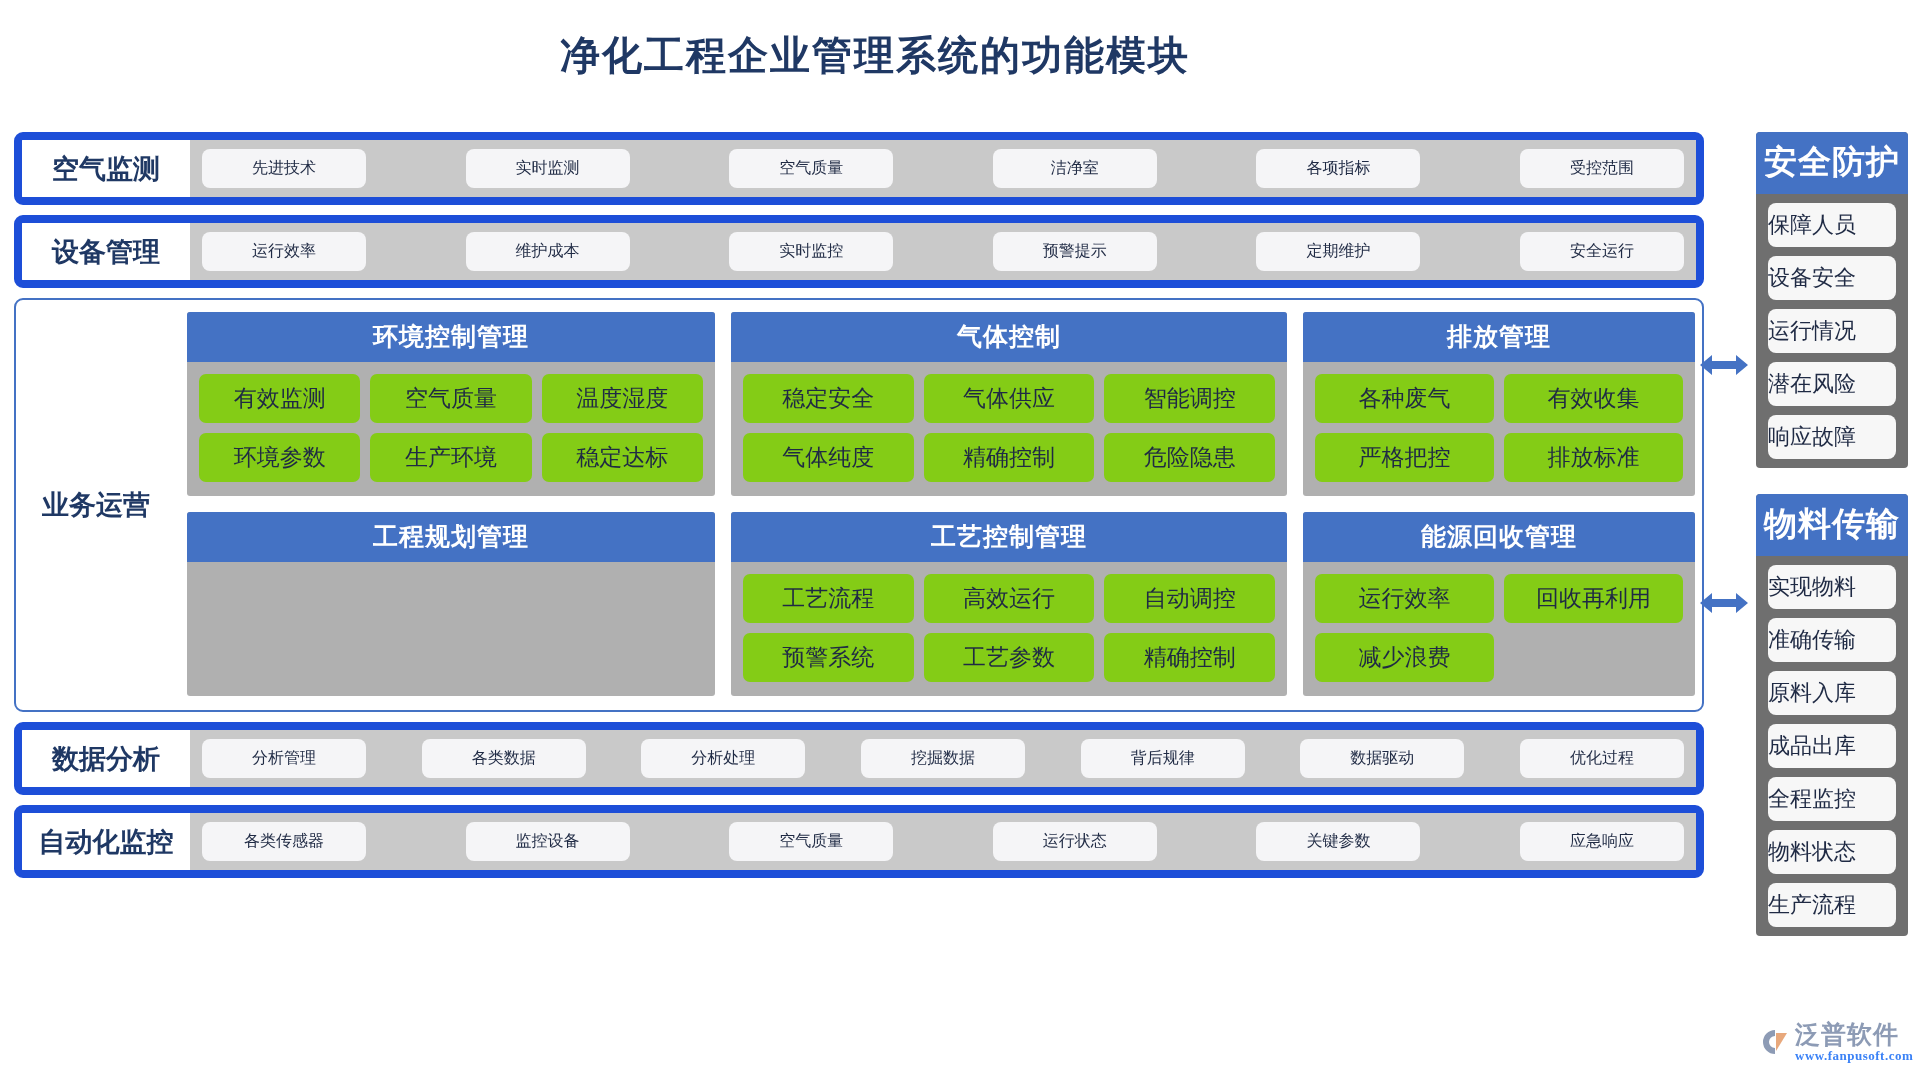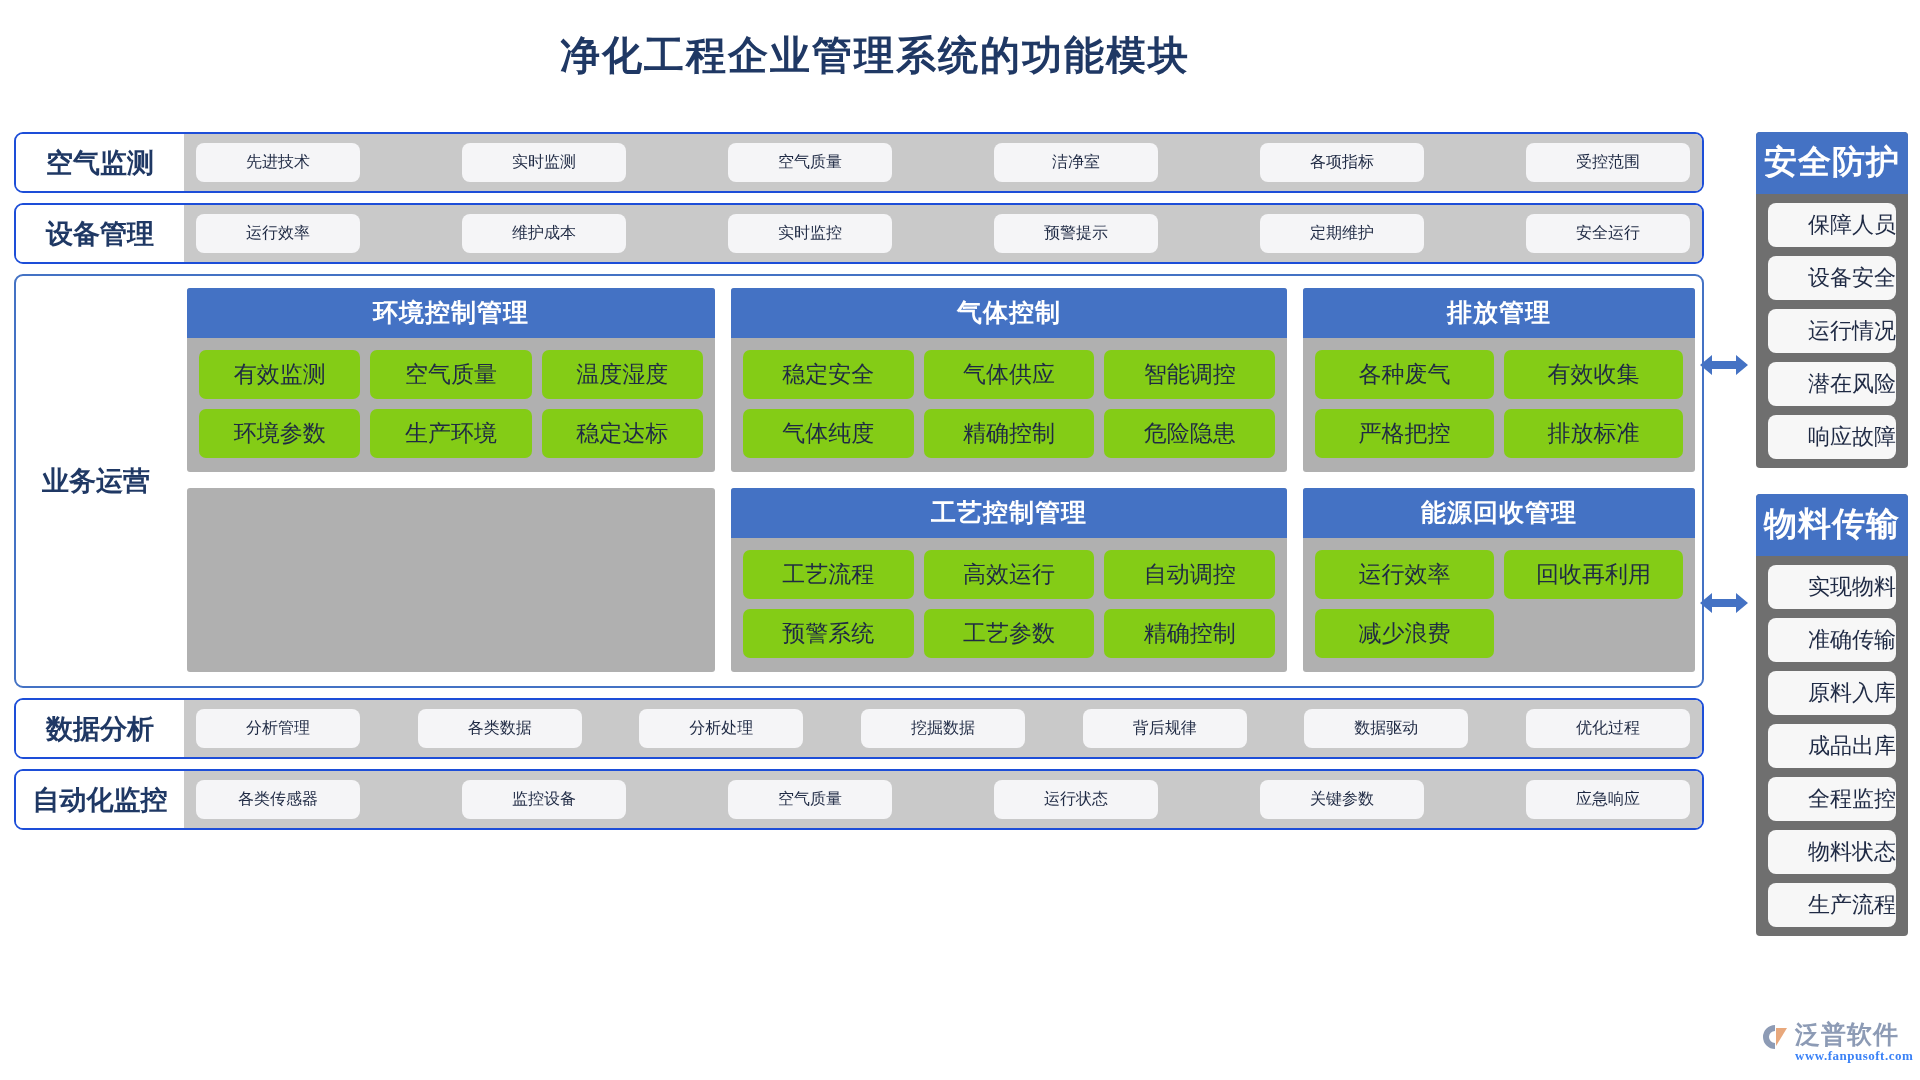--- a/index.html
+++ b/index.html
@@ -16,21 +16,21 @@
     text-align:center;
     font-size:40px;font-weight:700;color:#1f3864;
     letter-spacing:2px;
     font-family:"Liberation Serif","DejaVu Serif",serif;
   }
   
   #main-column{
     position:absolute;left:14px;top:132px;width:1690px;
   }
   .band{
-    border:2px solid #1d4ed8;
+    border:8px solid #1d4ed8;
     border-radius:9px;
     background:#ffffff;
     display:flex;align-items:stretch;
     margin-bottom:10px;
     overflow:hidden;
   }
   .band-label{
     flex:0 0 160px;
     display:flex;align-items:center;justify-content:center;
     font-size:27px;font-weight:700;color:#1f3864;
@@ -114,32 +114,32 @@
     display:flex;flex-direction:column;align-items:center;
   }
   .side-head{
     width:100%;background:#4472c4;color:#fff;
     font-size:33px;font-weight:700;text-align:center;
     padding:8px 0 9px;border-radius:4px 4px 0 0;letter-spacing:1px;
   }
   .side-item{
     width:128px;margin-top:9px;
     background:#f7f7f7;border-radius:8px;
-    font-size:22px;color:#1f2a44;text-align:right;
+    font-size:22px;color:#1f2a44;text-align:left;
     padding:7px 0;white-space:nowrap;
   }
   
   .connector{position:absolute;width:48px;height:26px;}
   .connector svg{display:block;}
   #conn-top{left:1700px;top:352px;}
   #conn-bottom{left:1700px;top:590px;}
   
   #logo{
     position:absolute;left:1760px;top:1022px;
-    display:flex;gap:5px;
+    display:flex;align-items:center;gap:5px;
   }
   #logo-mark{width:30px;height:30px;position:relative;flex:0 0 30px;}
   #logo-text-wrap{display:flex;flex-direction:column;line-height:1;}
   #logo-text{font-size:25px;color:#8d9bb5;font-weight:700;letter-spacing:1px;}
   #logo-url{font-size:13px;color:#3b82f6;font-weight:700;letter-spacing:.5px;margin-top:2px;}
 </style>
 </head>
 <body>
 
 <div id="page-title">净化工程企业管理系统的功能模块</div>
@@ -207,20 +207,21 @@
             <div class="mcell">有效收集</div>
             <div class="mcell">严格把控</div>
             <div class="mcell">排放标准</div>
           </div>
         </div>
       </div>
 
       <div class="ops-row">
 
         <div class="module m-plan">
+          <div class="module-head">工程规划管理</div>
         </div>
 
         <div class="module m-proc">
           <div class="module-head">工艺控制管理</div>
           <div class="module-grid">
             <div class="mcell">工艺流程</div>
             <div class="mcell">高效运行</div>
             <div class="mcell">自动调控</div>
             <div class="mcell">预警系统</div>
             <div class="mcell">工艺参数</div>

